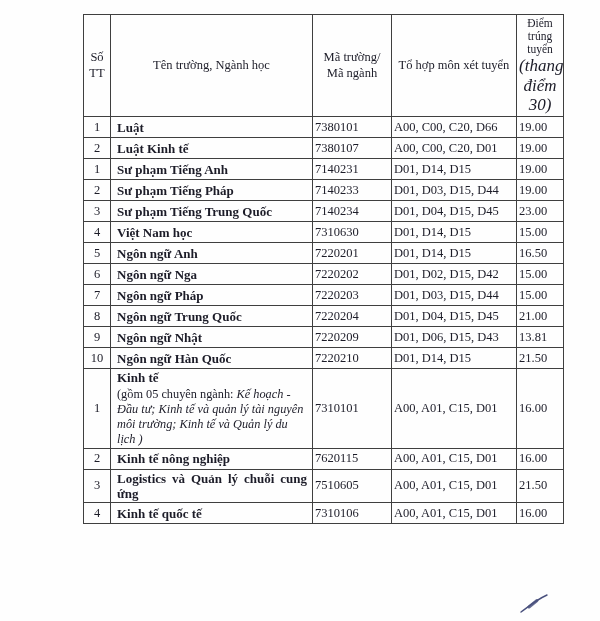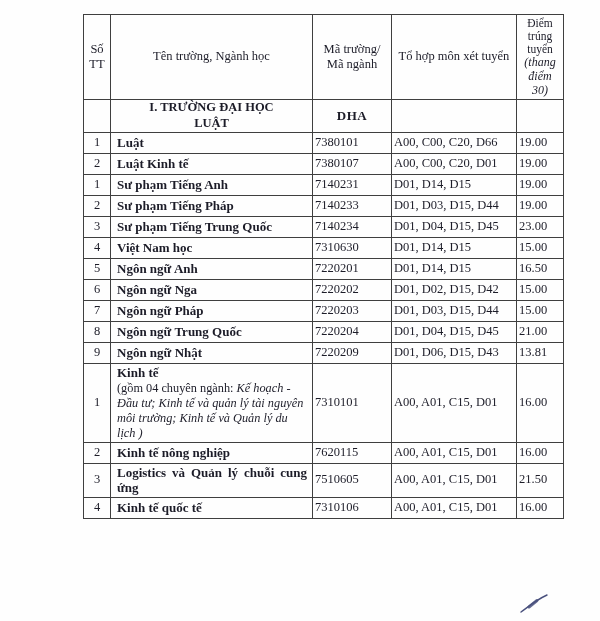--- a/index.html
+++ b/index.html
@@ -34,21 +34,21 @@
     overflow: hidden;
   }
   .adm thead tr { height: 71px; }
   .adm th {
     font-weight: normal;
     text-align: center;
     padding: 2px 2px;
   }
   .pre { white-space: pre-line; display: block; }
   th.h-score { font-size: 11.5px; line-height: 1.14; }
-  th.h-score .note { font-style: italic; font-size: 12px; text-align: center; }
+  th.h-score .note { font-style: italic; font-size: 17px; text-align: center; }
   tr.sec-row { height: 31px; }
   td.sec-title {
     font-weight: bold;
     text-align: center;
     white-space: pre-line;
     line-height: 1.25;
     font-size: 12.5px;
   }
   td.school-code {
     font-weight: bold;
@@ -110,28 +110,20 @@
         <th class="h-score">
           <span class="pre">Điểm
 trúng
 tuyển</span>
           <span class="pre note">(thang
 điểm 30)</span>
         </th>
       </tr>
     </thead>
     <tbody id="tbody">
-        <tr class="sec-row">
-          <td></td>
-          <td class="sec-title">I. TRƯỜNG ĐẠI HỌC
-LUẬT</td>
-          <td class="school-code">DHA</td>
-          <td></td>
-          <td></td>
-        </tr>
         <tr class="data-row">
           <td class="stt-cell">1</td>
           <td class="name-cell">
             <div class="pname">Luật</div>
           </td>
           <td class="code-cell">7380101</td>
           <td class="combo-cell">A00, C00, C20, D66</td>
           <td class="score-cell">19.00</td>
         </tr>
         <tr class="data-row">
@@ -218,24 +210,33 @@
         <tr class="data-row">
           <td class="stt-cell">9</td>
           <td class="name-cell">
             <div class="pname">Ngôn ngữ Nhật</div>
           </td>
           <td class="code-cell">7220209</td>
           <td class="combo-cell">D01, D06, D15, D43</td>
           <td class="score-cell">13.81</td>
         </tr>
         <tr class="data-row">
+          <td class="stt-cell">10</td>
+          <td class="name-cell">
+            <div class="pname">Ngôn ngữ Hàn Quốc</div>
+          </td>
+          <td class="code-cell">7220210</td>
+          <td class="combo-cell">D01, D14, D15</td>
+          <td class="score-cell">21.50</td>
+        </tr>
+        <tr class="data-row">
           <td class="stt-cell">1</td>
           <td class="name-cell">
             <div class="pname">Kinh tế</div>
-            <div class="detail"><span>(gồm 04 chuyên ngành: </span><span class="it">Kế hoạch - Đầu tư; Kinh tế và quản lý tài nguyên môi trường; Kinh tế và Quản lý du lịch )</span></div>
+            <div class="detail"><span>(gồm 05 chuyên ngành: </span><span class="it">Kế hoạch - Đầu tư; Kinh tế và quản lý tài nguyên môi trường; Kinh tế và Quản lý du lịch )</span></div>
           </td>
           <td class="code-cell">7310101</td>
           <td class="combo-cell">A00, A01, C15, D01</td>
           <td class="score-cell">16.00</td>
         </tr>
         <tr class="data-row">
           <td class="stt-cell">2</td>
           <td class="name-cell">
             <div class="pname">Kinh tế nông nghiệp</div>
           </td>

